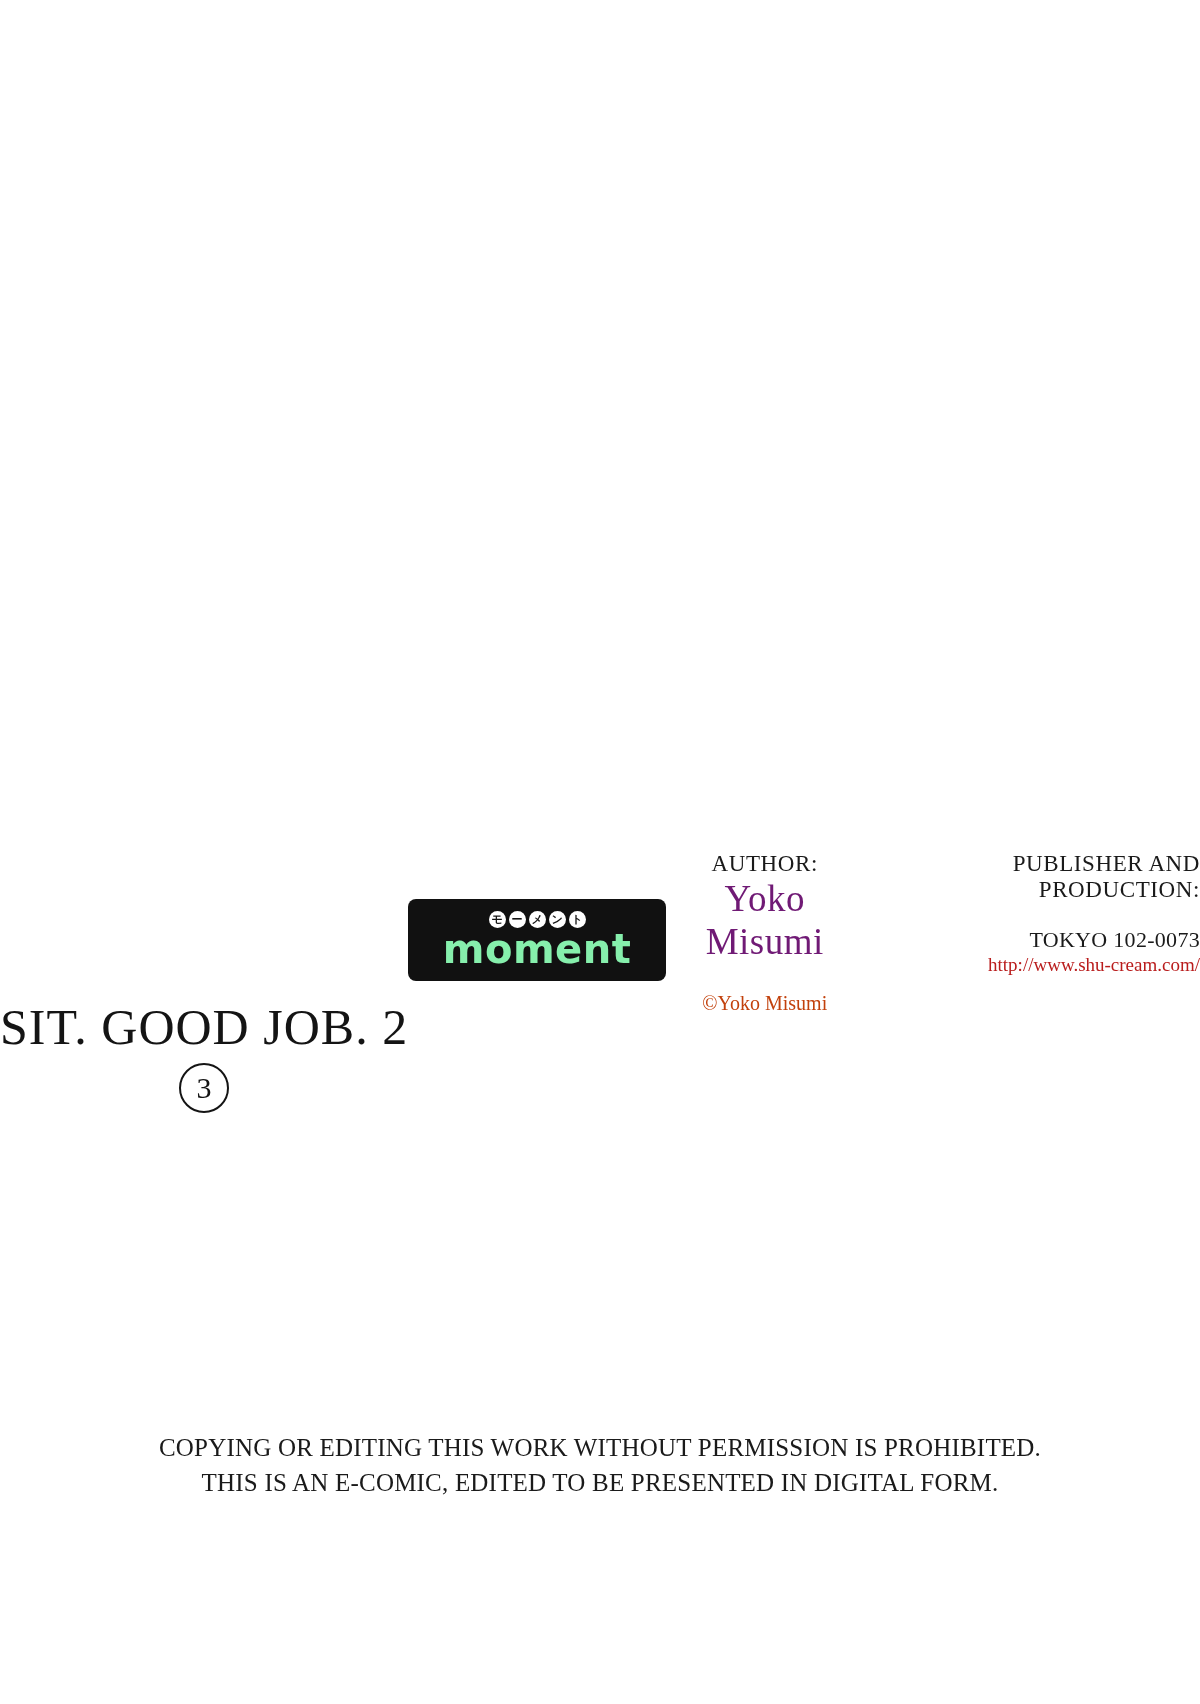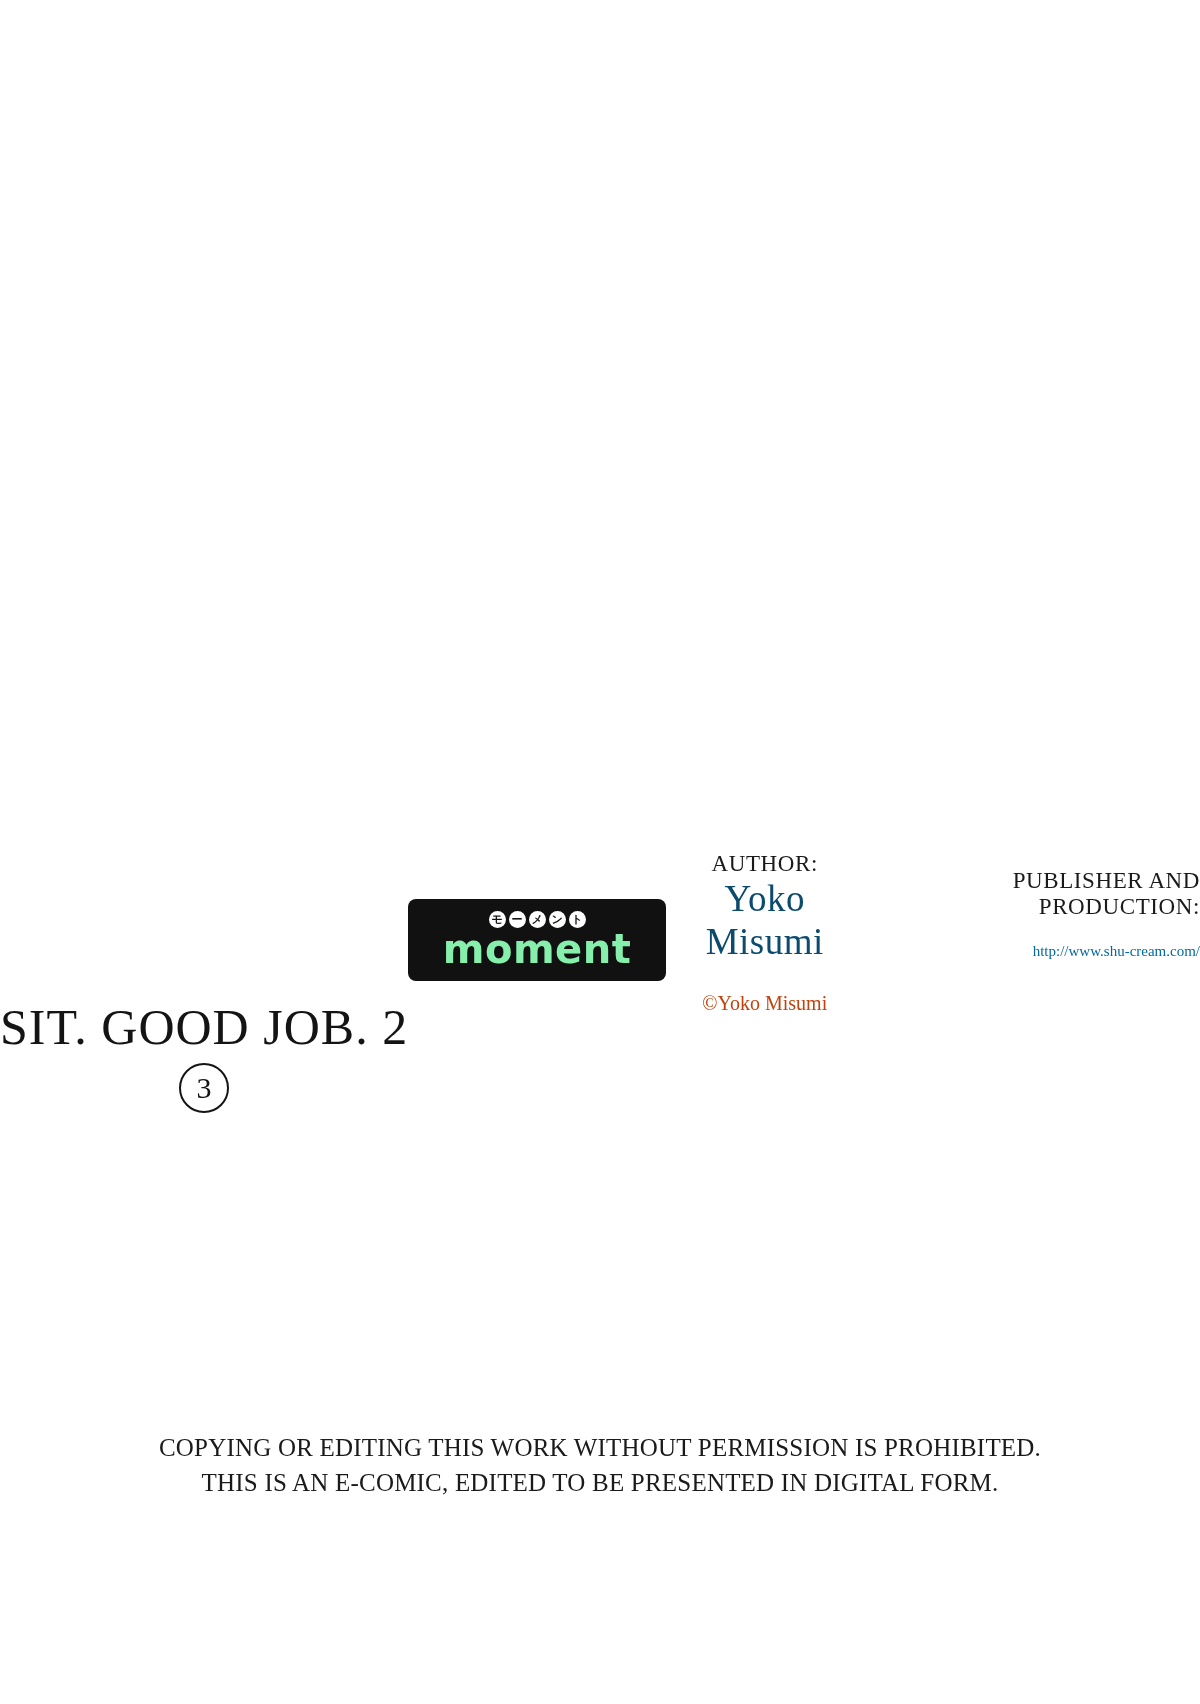--- a/index.html
+++ b/index.html
@@ -98,21 +98,21 @@
   .label-caps {
     font-size: 23px;
     letter-spacing: 0.6px;
     color: #1a1a1a;
     margin-top: 41px;
   }
   .name-big {
     font-size: 37px;
     margin-top: 0;
     letter-spacing: 0.5px;
-    color: #0c4a6e;
+    color: #701a75;
   }
   .copyright {
     font-size: 20px;
     margin-top: 29px;
     color: #c2410c;
   }
 
   .publisher-block {
     margin-top: 82px;
     text-align: right;
@@ -125,22 +125,22 @@
   }
   .address {
     margin-top: 22px;
     font-size: 22px;
     line-height: 1.32;
     letter-spacing: 0.3px;
     color: #1a1a1a;
   }
   .url {
     margin-top: 30px;
-    font-size: 15px;
-    color: #0369a1;
+    font-size: 19px;
+    color: #b91c1c;
     text-decoration: none;
   }
 
   
   .notice {
     position: absolute;
     left: 0;
     right: 0;
     top: 1430px;
     text-align: center;
@@ -173,20 +173,21 @@
 
   <div class="credits">
     <div class="label-caps">AUTHOR:</div>
     <div class="name-big">Yoko Misumi</div>
     <div class="copyright">©Yoko Misumi</div>
   </div>
 
   <div class="publisher-block">
     <div class="label-caps">PUBLISHER AND PRODUCTION:</div>
     <div class="address">
+      <div>TOKYO 102-0073</div>
     </div>
     <div><a class="url" href="#">http://www.shu-cream.com/</a></div>
   </div>
 
   <div class="notice">
     <div>COPYING OR EDITING THIS WORK WITHOUT PERMISSION IS PROHIBITED.</div>
     <div>THIS IS AN E-COMIC, EDITED TO BE PRESENTED IN DIGITAL FORM.</div>
   </div>
 
 </div>

